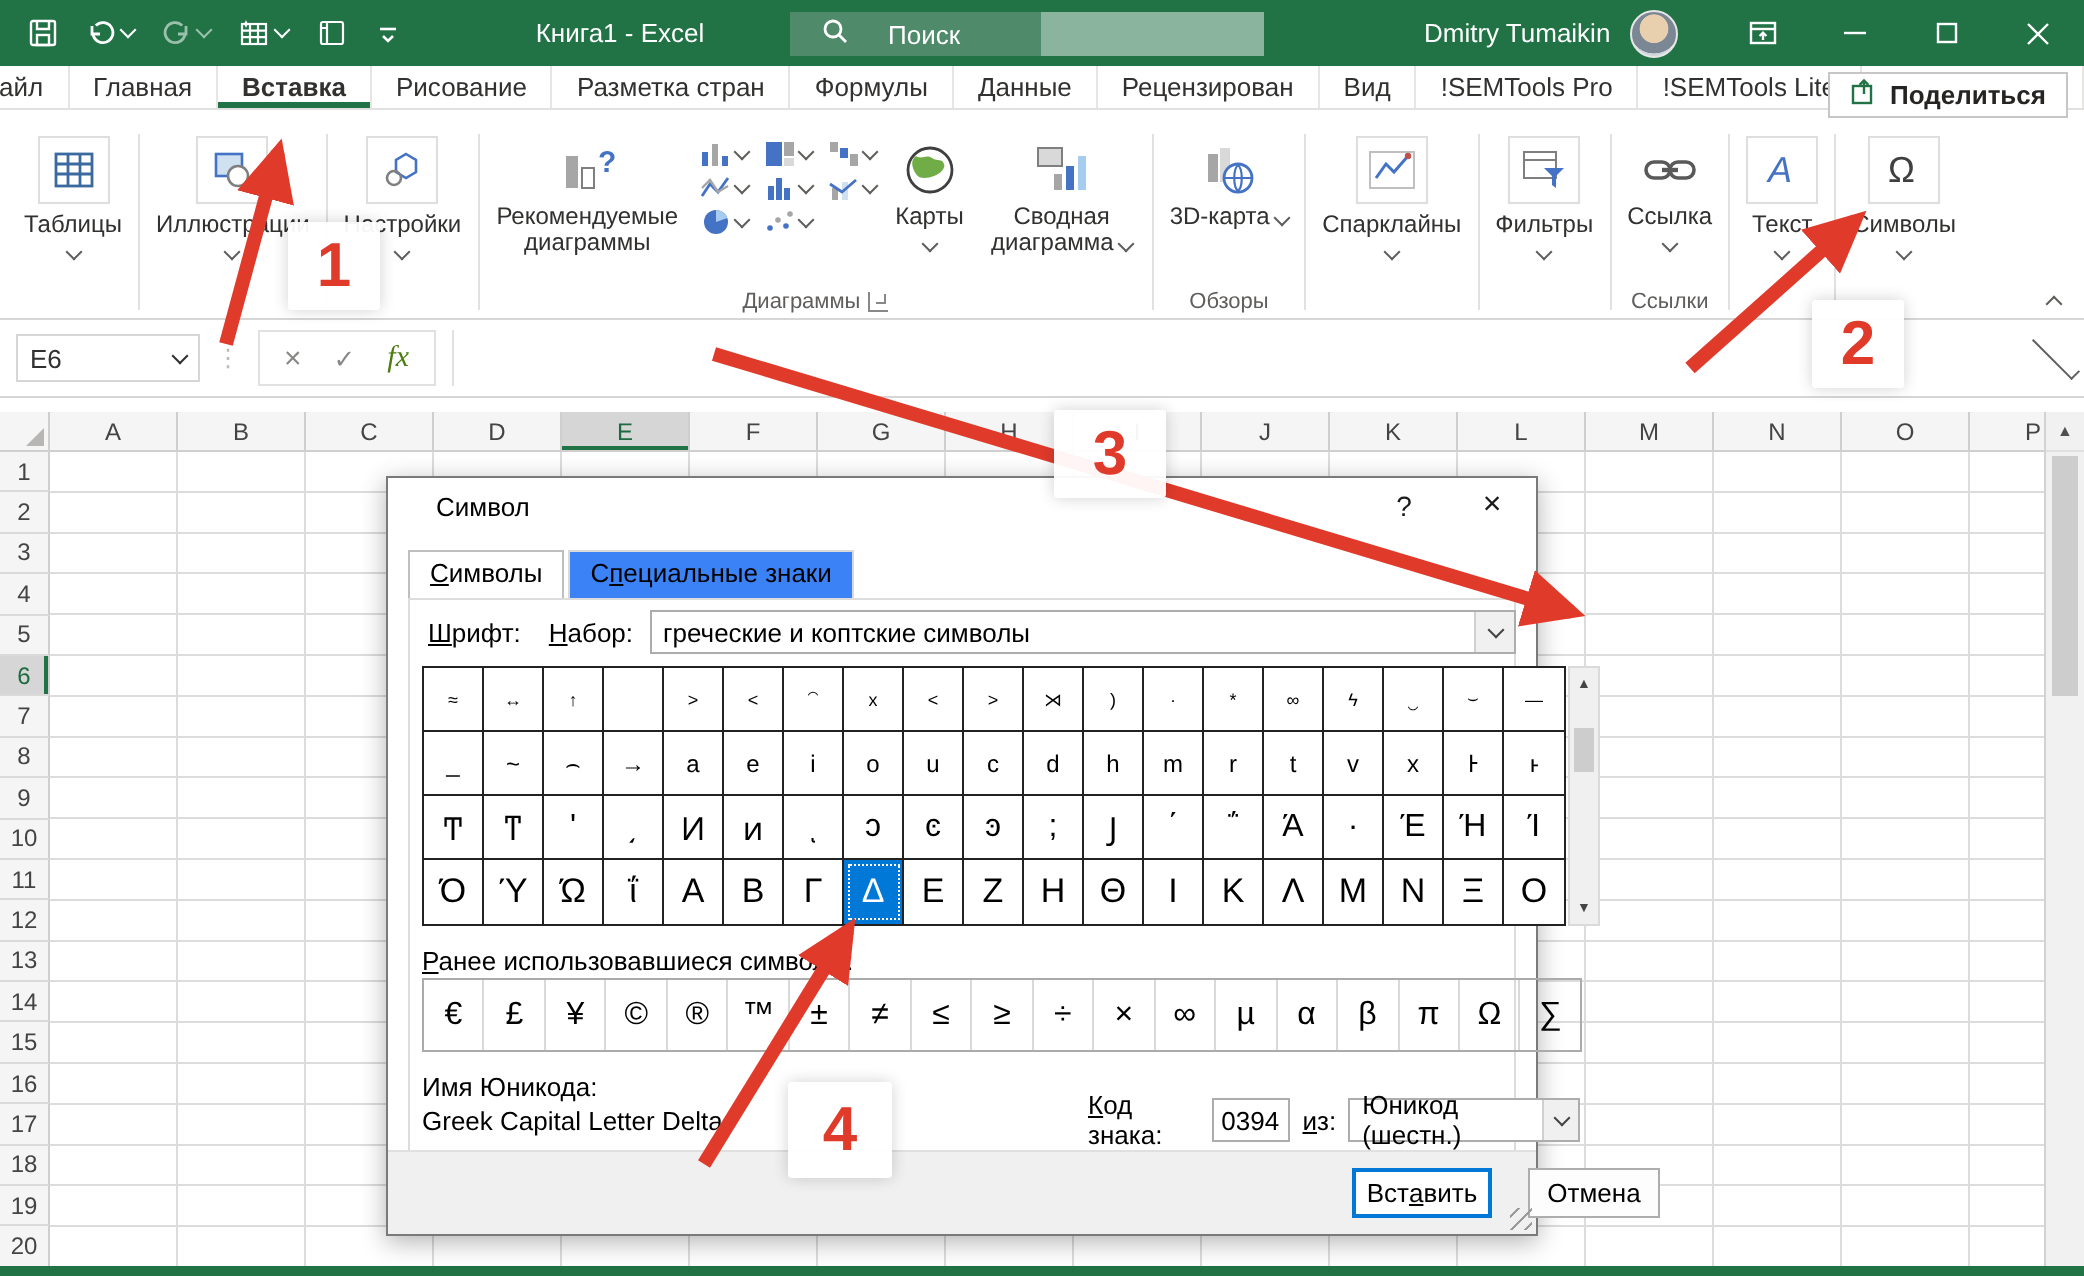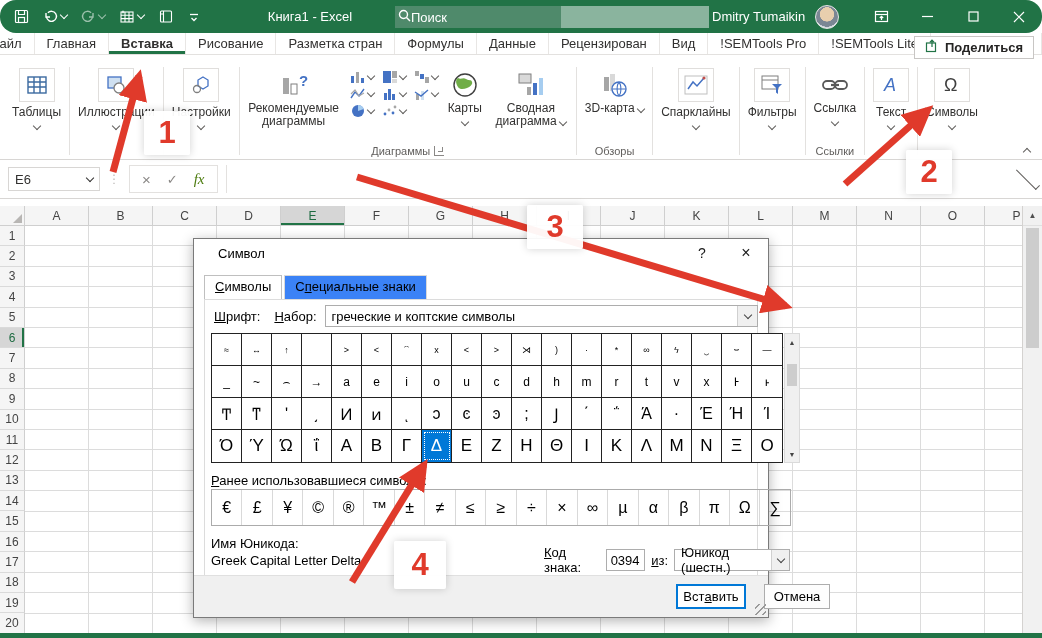--- a/index.html
+++ b/index.html
@@ -1,26 +1,26 @@
 <!DOCTYPE html>
 <html><head>
 <meta charset="utf-8">
 <style>
   html,body{margin:0;padding:0;background:#888;}
   *{box-sizing:border-box;font-family:"Liberation Sans",sans-serif;}
   #screen{position:relative;width:1042px;height:638px;background:#fff;overflow:hidden;}
 
   
-  .titlebar{position:absolute;left:0;top:0;width:1042px;height:33px;background:#217346;display:flex;align-items:center;color:#fff;border-radius:16px;}
+  .titlebar{position:absolute;left:0;top:0;width:1042px;height:33px;background:#217346;display:flex;align-items:center;color:#fff;}
   .qat{display:flex;align-items:center;gap:14px;padding-left:14px;}
   .qat .ic{display:flex;align-items:center;gap:3px;cursor:default;}
   .chev{width:6px;height:6px;border-right:1.5px solid currentColor;border-bottom:1.5px solid currentColor;transform:rotate(45deg);display:inline-block;margin-top:-3px;}
   .chev.up{transform:rotate(-135deg);margin-top:3px;}
   .win-title{position:absolute;left:230px;width:160px;text-align:center;font-size:13px;color:#fff;}
-  .search-pill{position:absolute;left:395px;top:6px;width:314px;height:22px;background:linear-gradient(90deg,#4f8a6b 0 53%,#8ab49e 53% 100%);display:flex;align-items:center;gap:0;padding-left:3px;font-size:13px;color:#fff;}
+  .search-pill{position:absolute;left:395px;top:6px;width:237px;height:22px;background:linear-gradient(90deg,#4f8a6b 0 53%,#8ab49e 53% 100%);display:flex;align-items:center;gap:20px;padding-left:16px;font-size:13px;color:#fff;}
   .user-area{position:absolute;left:712px;top:0;height:33px;display:flex;align-items:center;gap:10px;font-size:13px;}
   .avatar{width:24px;height:24px;border-radius:50%;background:radial-gradient(circle at 50% 38%,#e8cfae 0 40%,#7b8794 42% 70%,#cfd6dc 71%);border:1px solid #e6e6e6;}
   .winbtns{position:absolute;right:0;top:0;height:33px;display:flex;}
   .winbtn{width:46px;height:33px;display:flex;align-items:center;justify-content:center;color:#fff;font-size:14px;}
 
   
   .tabbar{position:absolute;left:0;top:33px;width:1042px;height:22px;background:#fff;display:flex;align-items:stretch;border-bottom:1px solid #e3e1df;justify-content:flex-end;}
   .tab{display:flex;align-items:center;padding:0 12px;font-size:13px;color:#323130;border-right:1px solid #e8e6e4;cursor:default;white-space:nowrap;}
   .tab.active{font-weight:bold;box-shadow:inset 0 -3px 0 #217346;}
   .share-btn{position:absolute;right:8px;top:3px;height:23px;border:1px solid #c8c6c4;background:#fff;display:flex;align-items:center;gap:6px;padding:0 10px;font-size:13px;font-weight:bold;color:#252423;}

